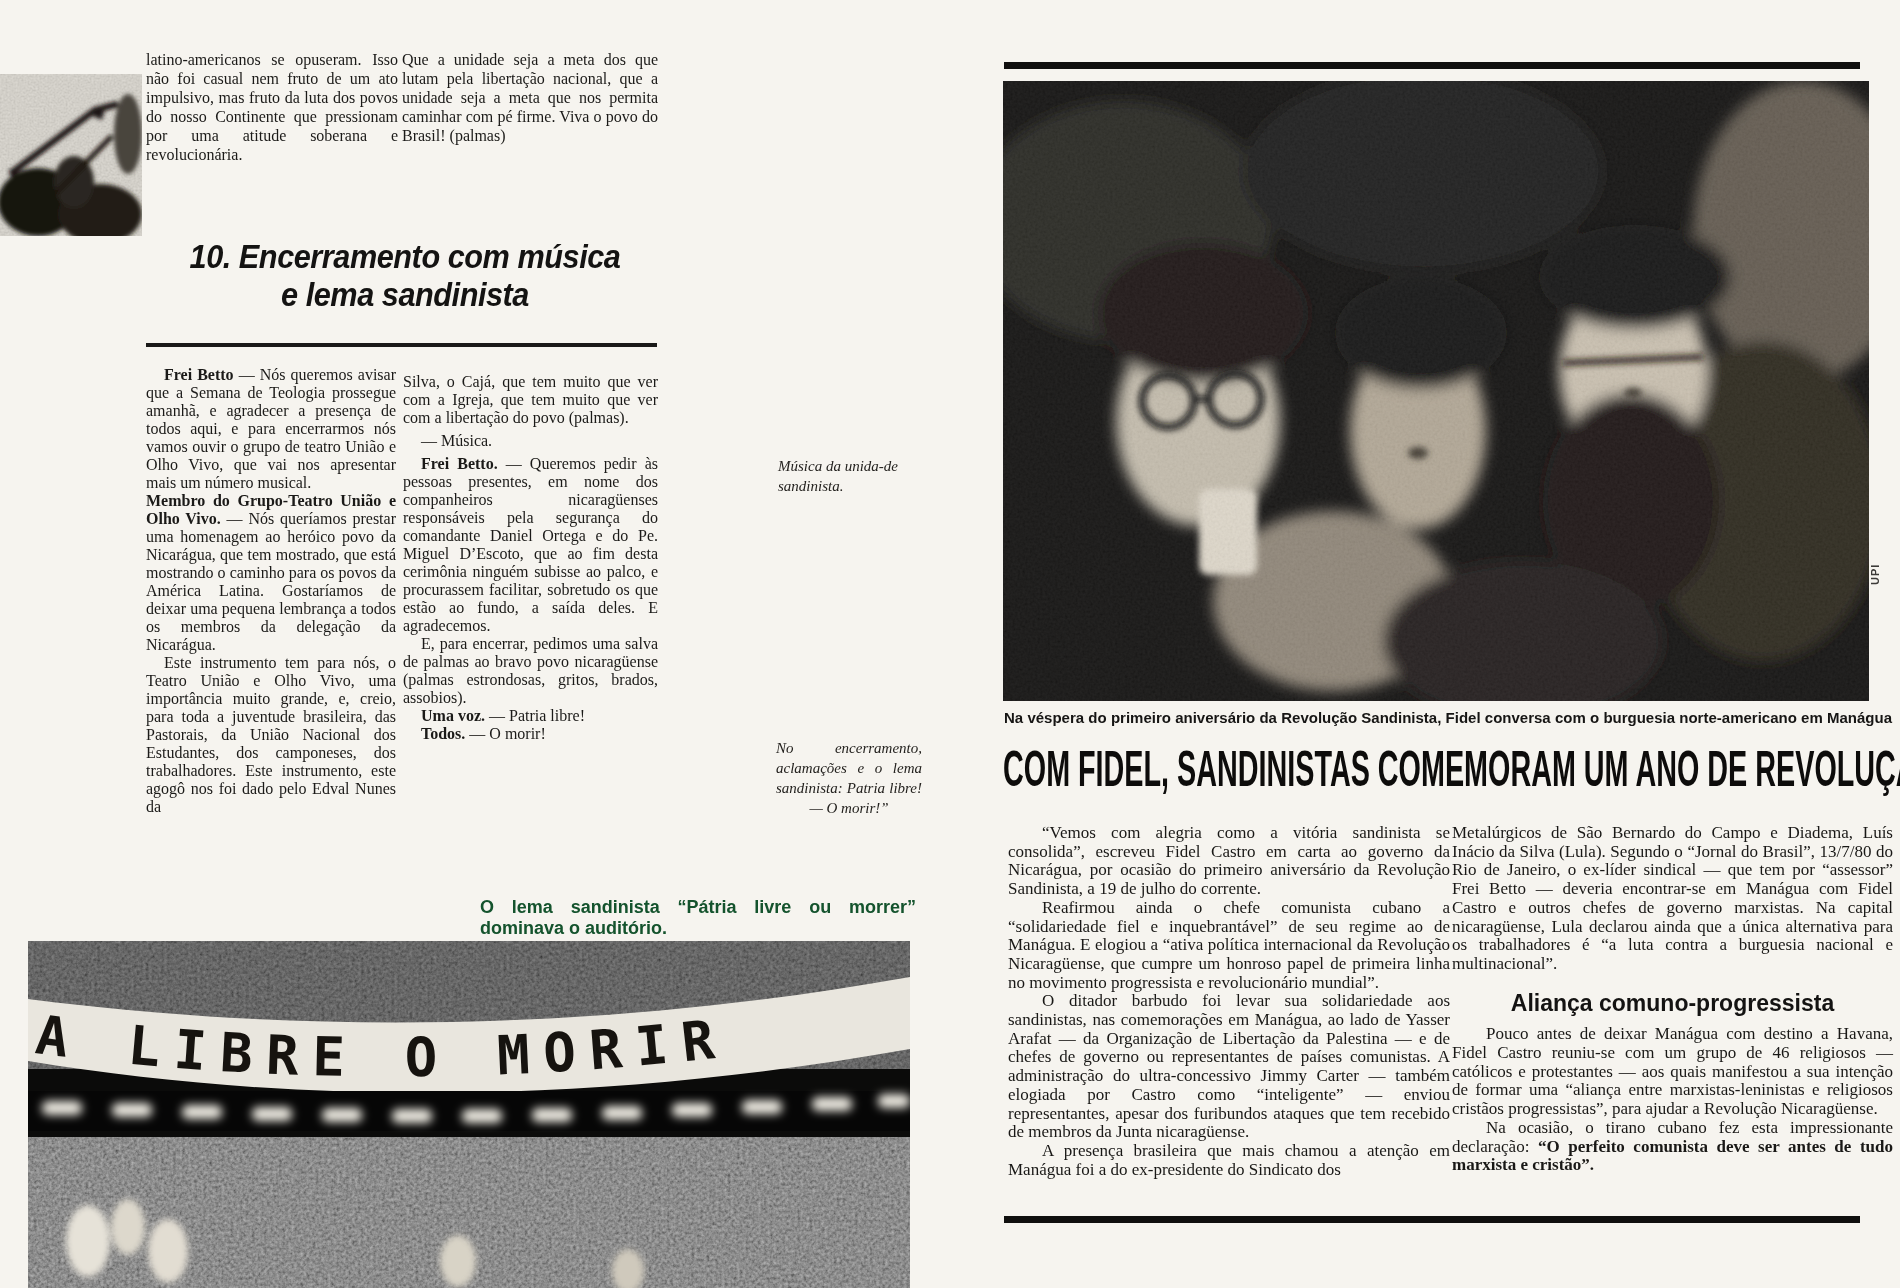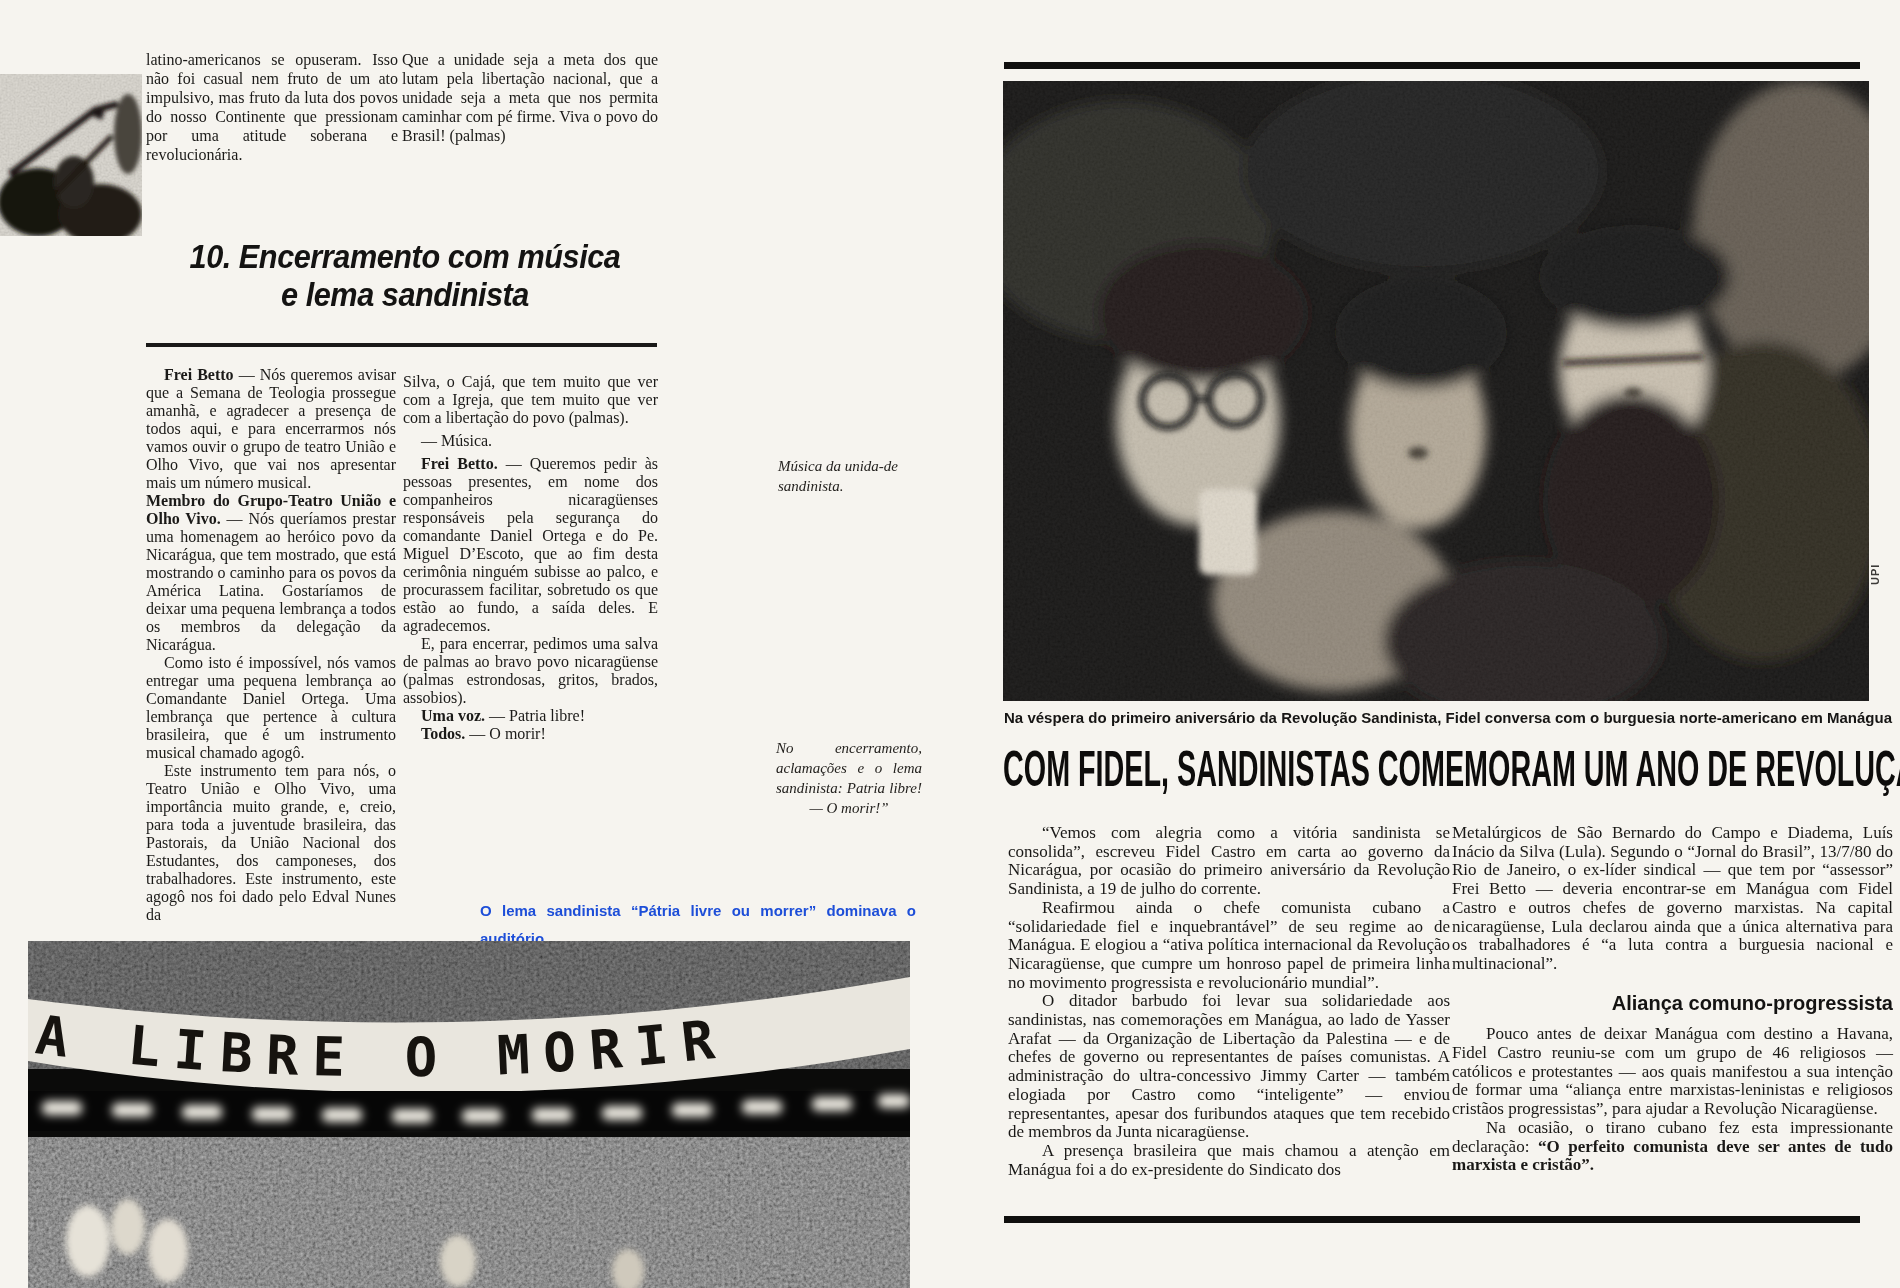--- a/index.html
+++ b/index.html
@@ -33,21 +33,21 @@
   .lead{font-weight:bold;}
   .margin-note{
     font-style:italic;font-size:15px;line-height:20px;color:#24221f;
     width:146px;
   }
   .note1{left:778px;top:456px;text-align:left;}
   .note2{left:776px;top:738px;text-align:justify;text-align-last:center;}
   .caption-left{
     left:480px;top:897px;width:436px;
     font-family:"Liberation Sans", sans-serif;font-weight:bold;
-    font-size:15px;line-height:28px;text-align:justify;color:#1d4ed8;
+    font-size:18px;line-height:21px;text-align:justify;color:#14532d;
   }
   .photo-frame{display:block;}
   
   .rule{background:#100f0e;}
   .rule-top{left:1004px;top:62px;width:856px;height:7px;}
   .rule-bottom{left:1004px;top:1216px;width:856px;height:7px;}
   .upi{
     left:1869px;top:585px;
     font-family:"Liberation Sans", sans-serif;font-size:11px;font-weight:bold;
     color:#3c3a38;transform:rotate(-90deg);transform-origin:left top;
@@ -66,23 +66,23 @@
     white-space:nowrap;letter-spacing:0px;
     transform:scale(0.625,1.08);transform-origin:left top;
   }
   .artcol{font-size:17px;line-height:18.7px;text-align:justify;color:#191816;}
   .artcol p{margin:0;text-indent:34px;}
   .artcol p.noindent{text-indent:0;}
   .acol1{left:1008px;top:824px;width:442px;}
   .acol2{left:1452px;top:824px;width:441px;}
   .subhead{
     font-family:"Liberation Sans", sans-serif;font-weight:bold;
-    font-size:20px;color:#141312;
+    font-size:23px;color:#141312;
     margin:20px 0 13px 0 !important;text-indent:0 !important;
-    text-align:right;
+    text-align:center;
   }
   .boldquote{font-weight:bold;}
 </style>
 </head>
 <body>
 
 <svg class="abs photo-frame" style="left:0;top:74px;" width="142" height="162" viewBox="0 0 142 162" role="img">
   <defs>
     <filter id="soft1">
         <feGaussianBlur stdDeviation="2"></feGaussianBlur>
@@ -114,21 +114,20 @@
 <h2 class="abs section-heading">
   <span>10. Encerramento com música</span><br>
   <span>e lema sandinista</span>
 </h2>
 
 <div class="abs left-rule"></div>
 
 <div class="abs bodycol bcol1">
   <p><span class="lead">Frei Betto</span><span> — Nós queremos avisar que a Semana de Teologia prossegue amanhã, e agradecer a presença de todos aqui, e para encerrarmos nós vamos ouvir o grupo de teatro União e Olho Vivo, que vai nos apresentar mais um número musical.</span></p>
   <p class="noindent"><span class="lead">Membro do Grupo-Teatro União e Olho Vivo.</span><span> — Nós queríamos prestar uma homenagem ao heróico povo da Nicarágua, que tem mostrado, que está mostrando o caminho para os povos da América Latina. Gostaríamos de deixar uma pequena lembrança a todos os membros da delegação da Nicarágua.</span></p>
-  <p><span>Como isto é impossível, nós vamos entregar uma pequena lembrança ao Comandante Daniel Ortega. Uma lembrança que pertence à cultura brasileira, que é um instrumento musical chamado agogô.</span></p>
   <p><span>Este instrumento tem para nós, o Teatro União e Olho Vivo, uma importância muito grande, e, creio, para toda a juventude brasileira, das Pastorais, da União Nacional dos Estudantes, dos camponeses, dos trabalhadores. Este instrumento, este agogô nos foi dado pelo Edval Nunes da</span></p>
 </div>
 
 <div class="abs bodycol bcol2">
   <p class="noindent"><span>Silva, o Cajá, que tem muito que ver com a Igreja, que tem muito que ver com a libertação do povo (palmas).</span></p>
   <p class="stage"><span>— Música.</span></p>
   <p><span class="lead">Frei Betto.</span><span> — Queremos pedir às pessoas presentes, em nome dos companheiros nicaragüenses responsáveis pela segurança do comandante Daniel Ortega e do Pe. Miguel D’Escoto, que ao fim desta cerimônia ninguém subisse ao palco, e procurassem facilitar, sobretudo os que estão ao fundo, a saída deles. E agradecemos.</span></p>
   <p><span>E, para encerrar, pedimos uma salva de palmas ao bravo povo nicaragüense (palmas estrondosas, gritos, brados, assobios).</span></p>
   <p><span class="lead">Uma voz.</span><span> — Patria libre!</span></p>
   <p><span class="lead">Todos.</span><span> — O morir!</span></p>

